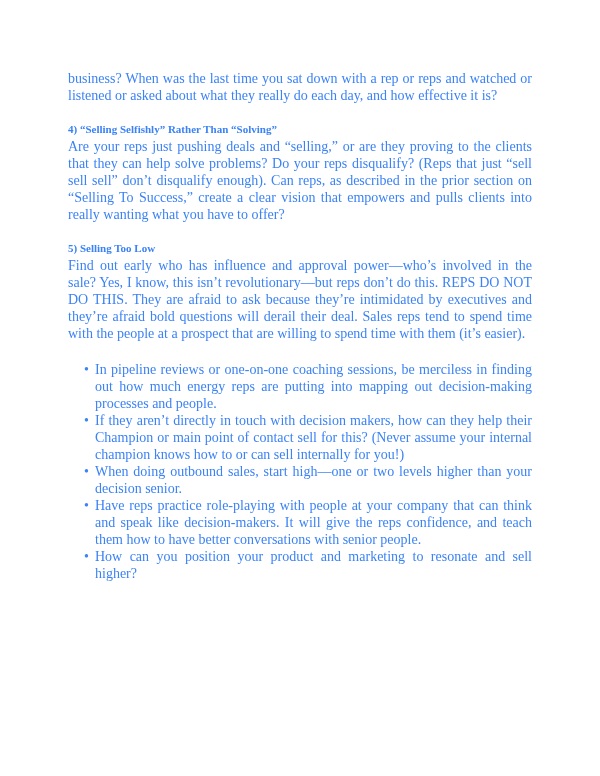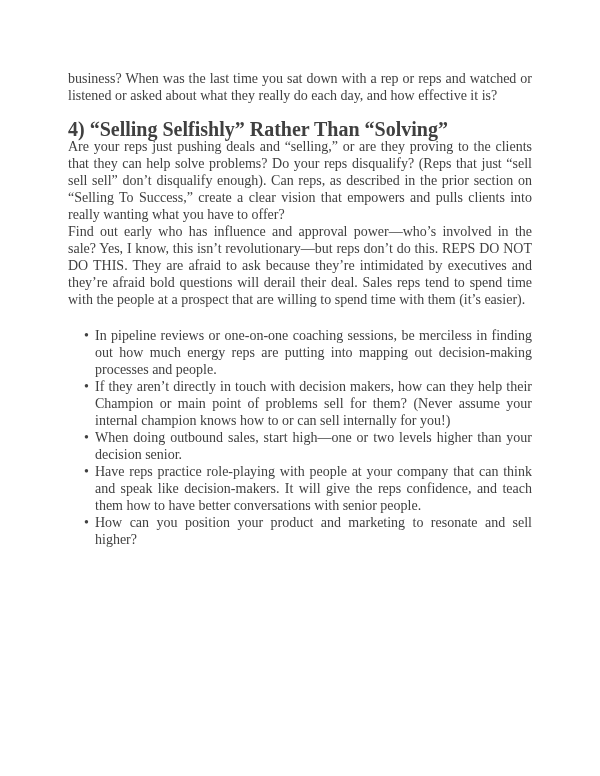--- a/index.html
+++ b/index.html
@@ -10,32 +10,32 @@
   .page {
     position: relative;
     box-sizing: border-box;
     width: 600px;
     height: 776px;
     background: #ffffff;
     padding: 70px 68px 0 68px;
     font-family: "Liberation Serif", "DejaVu Serif", serif;
     font-size: 14px;
     line-height: 17px;
-    color: #404040;
+    color: #3b82f6;
     text-align: justify;
     overflow: hidden;
   }
   .para {
     margin: 0;
     text-align: justify;
   }
   .heading {
     margin: 17px 0 0 0;
     font-weight: bold;
-    font-size: 20px;
+    font-size: 11px;
     line-height: 17px;
     text-align: justify;
   }
   .heading-after-gap {
     margin-top: 37px;
   }
   .bullet-list {
     margin: 19px 0 0 0;
     padding: 0;
     list-style: none;
@@ -56,31 +56,32 @@
 <body>
 
 <div class="page">
 
   <p class="para">business? When was the last time you sat down with a rep or reps and watched or listened or asked about what they really do each day, and how effective it is?</p>
 
   <p class="heading">4) “Selling Selfishly” Rather Than “Solving”</p>
 
   <p class="para">Are your reps just pushing deals and “selling,” or are they proving to the clients that they can help solve problems? Do your reps disqualify? (Reps that just “sell sell sell” don’t disqualify enough). Can reps, as described in the prior section on “Selling To Success,” create a clear vision that empowers and pulls clients into really wanting what you have to offer?</p>
 
+  <p class="heading">5) Selling Too Low</p>
 
   <p class="para">Find out early who has influence and approval power—who’s involved in the sale? Yes, I know, this isn’t revolutionary—but reps don’t do this. REPS DO NOT DO THIS. They are afraid to ask because they’re intimidated by executives and they’re afraid bold questions will derail their deal. Sales reps tend to spend time with the people at a prospect that are willing to spend time with them (it’s easier).</p>
 
   <ul class="bullet-list">
     <li class="bullet-item">
       <span class="bullet-marker">•</span>
       <span>In pipeline reviews or one-on-one coaching sessions, be merciless in finding out how much energy reps are putting into mapping out decision-making processes and people.</span>
     </li>
     <li class="bullet-item">
       <span class="bullet-marker">•</span>
-      <span>If they aren’t directly in touch with decision makers, how can they help their Champion or main point of problems sell for them? (Never assume your internal champion knows how to or can sell internally for you!)</span>
+      <span>If they aren’t directly in touch with decision makers, how can they help their Champion or main point of contact sell for this? (Never assume your internal champion knows how to or can sell internally for you!)</span>
     </li>
     <li class="bullet-item">
       <span class="bullet-marker">•</span>
       <span>When doing outbound sales, start high—one or two levels higher than your decision senior.</span>
     </li>
     <li class="bullet-item">
       <span class="bullet-marker">•</span>
       <span>Have reps practice role-playing with people at your company that can think and speak like decision-makers. It will give the reps confidence, and teach them how to have better conversations with senior people.</span>
     </li>
     <li class="bullet-item">

